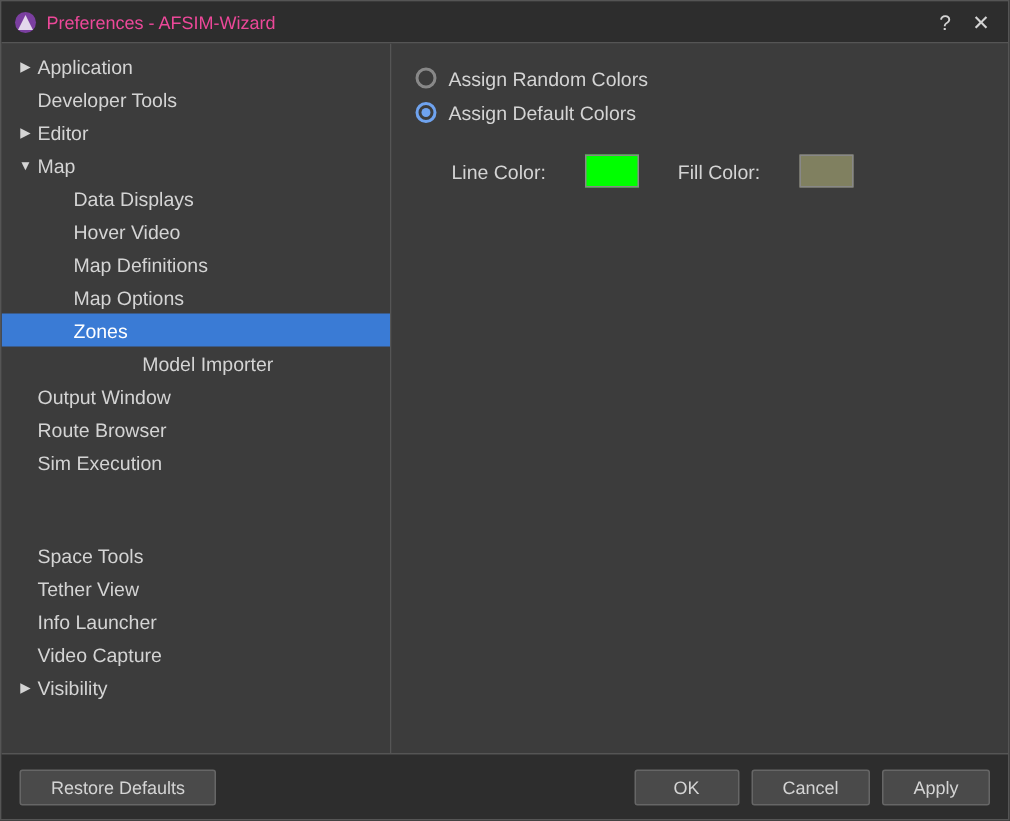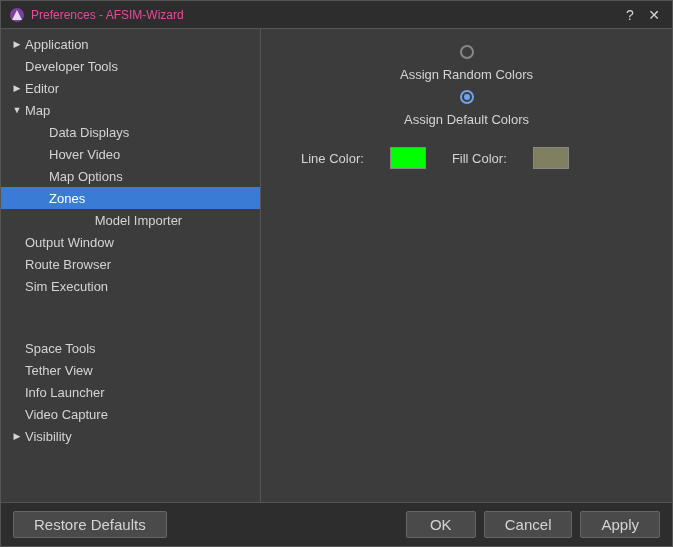--- a/index.html
+++ b/index.html
@@ -111,24 +111,22 @@
 
     .radio-group {
       display: flex;
       flex-direction: column;
       gap: 8px;
       margin-bottom: 20px;
     }
 
     .radio-label {
       display: flex;
-      align-items: center;
       gap: 8px;
       cursor: pointer;
-      flex-direction: column;
     }
 
     .radio-input {
       appearance: none;
       width: 14px;
       height: 14px;
       border-radius: 50%;
       border: 2px solid #888;
       background: transparent;
       cursor: pointer;
@@ -182,21 +180,21 @@
       flex-shrink: 0;
       height: 44px;
     }
 
     .btn {
       padding: 4px 20px;
       border: 1px solid #666;
       background: #4a4a4a;
       color: #d4d4d4;
       cursor: pointer;
-      font-size: 15px;
+      font-size: 12px;
       border-radius: 2px;
       min-width: 70px;
     }
     .btn.primary {
       background: #4a4a4a;
     }
 
     .bottom-right {
       display: flex;
       gap: 8px;
@@ -238,20 +236,24 @@
           <span class="arrow">▼</span>
           <span>Map</span>
         </div>
         <div class="tree-item" style="padding-left: 32px;">
           <span class="arrow"></span>
           <span>Data Displays</span>
         </div>
         <div class="tree-item" style="padding-left: 32px;">
           <span class="arrow"></span>
           <span>Hover Video</span>
+        </div>
+        <div class="tree-item" style="padding-left: 32px;">
+          <span class="arrow"></span>
+          <span>Map Definitions</span>
         </div>
         <div class="tree-item" style="padding-left: 32px;">
           <span class="arrow"></span>
           <span>Map Options</span>
         </div>
         <div class="tree-item selected" style="padding-left: 32px;">
           <span class="arrow"></span>
           <span>Zones</span>
         </div>
         <div class="tree-item" style="padding-left: 8px; justify-content: center;">

